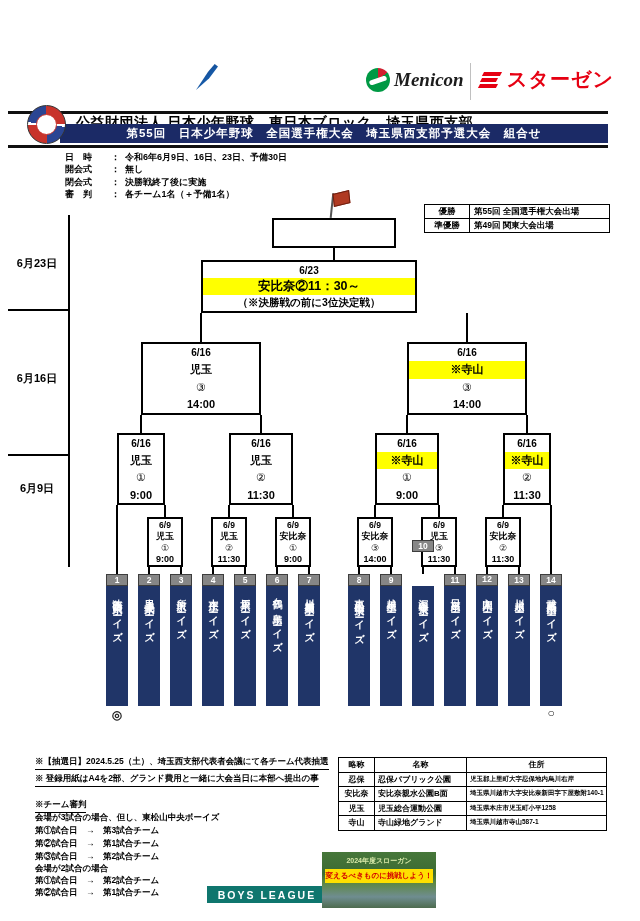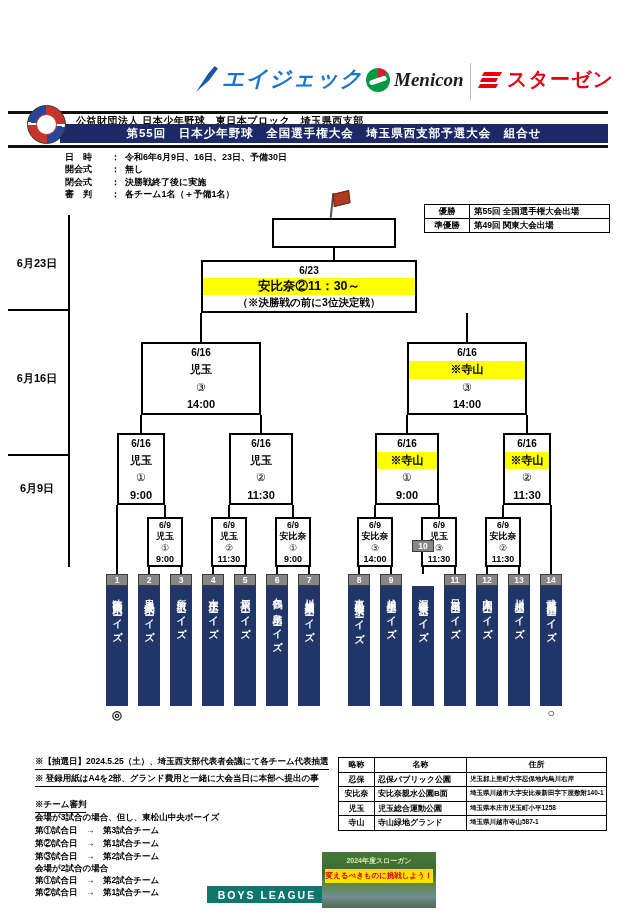--- a/index.html
+++ b/index.html
@@ -15,21 +15,21 @@
   .meni-txt{font-family:"Liberation Serif",serif;font-style:italic;font-weight:bold;font-size:19px;color:#1c1c1c;}
   .star-ico{display:flex;flex-direction:column;gap:2px;margin-right:2px;}
   .star-ico span{display:block;height:4px;background:#e60012;transform:skewX(-28deg);}
   .star-ico .s1{width:18px;margin-left:4px;}
   .star-ico .s2{width:16px;margin-left:2px;}
   .star-ico .s3{width:18px;}
   .star-txt{font-size:20px;font-weight:bold;color:#e60012;letter-spacing:1px;}
   .sp-div{position:absolute;width:1px;background:#c0c0c0;}
   
   .rule{position:absolute;background:#101010;}
-  .org-line{position:absolute;font-size:10px;font-weight:bold;letter-spacing:.5px;white-space:nowrap;}
+  .org-line{position:absolute;font-size:14px;font-weight:bold;letter-spacing:.5px;white-space:nowrap;}
   .title-bar{position:absolute;background:#1b2a66;color:#fff;display:flex;align-items:center;justify-content:center;font-size:11.5px;font-weight:bold;letter-spacing:1px;white-space:nowrap;}
   .emblem{position:absolute;width:37px;height:37px;border-radius:50%;background:conic-gradient(#c8332b 0 25%,#fff 25% 27%,#2a4593 27% 50%,#c8332b 50% 75%,#fff 75% 77%,#2a4593 77% 100%);border:1px solid #333;}
   .emblem::after{content:"";position:absolute;left:8px;top:8px;width:21px;height:21px;border-radius:50%;background:#fff;border:1px solid #c8332b;box-sizing:border-box;}
   
   .info{position:absolute;font-size:9px;font-weight:bold;}
   .info-row{display:flex;height:12.5px;align-items:center;white-space:nowrap;}
   .info-lab{display:inline-block;width:46px;}
   .info-sep{display:inline-block;width:14px;}
   
   .qual{position:absolute;border:1.5px solid #000;}
@@ -83,21 +83,20 @@
   .banner-title{position:absolute;left:0;right:0;top:4px;text-align:center;font-size:7px;font-weight:bold;color:#d8e8a8;}
   .banner-strip{position:absolute;left:3px;right:3px;top:17px;height:14px;background:#ffe000;color:#d40000;font-size:7.5px;font-weight:bold;display:flex;align-items:center;justify-content:center;white-space:nowrap;}
 </style>
 </head>
 <body>
 
 <div class="page">
 
   <div class="sp" style="left:196px;top:64px;">
     <span class="ajec-ico"></span>
-    <span class="ajec-txt">エイジェック</span>
   </div>
   <div class="sp" style="left:366px;top:68px;">
     <span class="meni-ico"></span>
     <span class="meni-txt">Menicon</span>
   </div>
   <div class="sp-div" style="left:470px;top:63px;height:37px;"></div>
   <div class="sp" style="left:479px;top:66px;">
     <span class="star-ico">
         <span class="s1"></span>
         <span class="s2"></span>
@@ -283,21 +282,21 @@
   <div class="tnum" style="left:298px;top:574px;">7</div>
   <div class="tbar" style="left:298px;top:586px;">川越初雁ボーイズ</div>
   <div class="tnum" style="left:348px;top:574px;">8</div>
   <div class="tbar" style="left:348px;top:586px;">東松山中央ボーイズ</div>
   <div class="tnum" style="left:380px;top:574px;">9</div>
   <div class="tbar" style="left:380px;top:586px;">越生ボーイズ</div>
   <div class="tnum" style="left:412px;top:540px;">10</div>
   <div class="tbar" style="left:412px;top:586px;">深谷中央ボーイズ</div>
   <div class="tnum" style="left:444px;top:574px;">11</div>
   <div class="tbar" style="left:444px;top:586px;">日高ボーイズ</div>
-  <div class="tnum" style="left:476px;top:574px;">12</div>
+  <div class="tnum" style="left:476px;top:574px;font-family:Liberation Mono, monospace;">12</div>
   <div class="tbar" style="left:476px;top:586px;">入間ボーイズ</div>
   <div class="tnum" style="left:508px;top:574px;">13</div>
   <div class="tbar" style="left:508px;top:586px;">川越ボーイズ</div>
   <div class="tnum" style="left:540px;top:574px;">14</div>
   <div class="tbar" style="left:540px;top:586px;">武蔵嵐山ボーイズ</div>
 
   <div class="marker" style="left:106px;top:708px;">◎</div>
   <div class="marker" style="left:540px;top:706px;">○</div>
 
   <div class="note u" style="top:756px;">※【抽選日】2024.5.25（土）、埼玉西支部代表者会議にて各チーム代表抽選</div>

